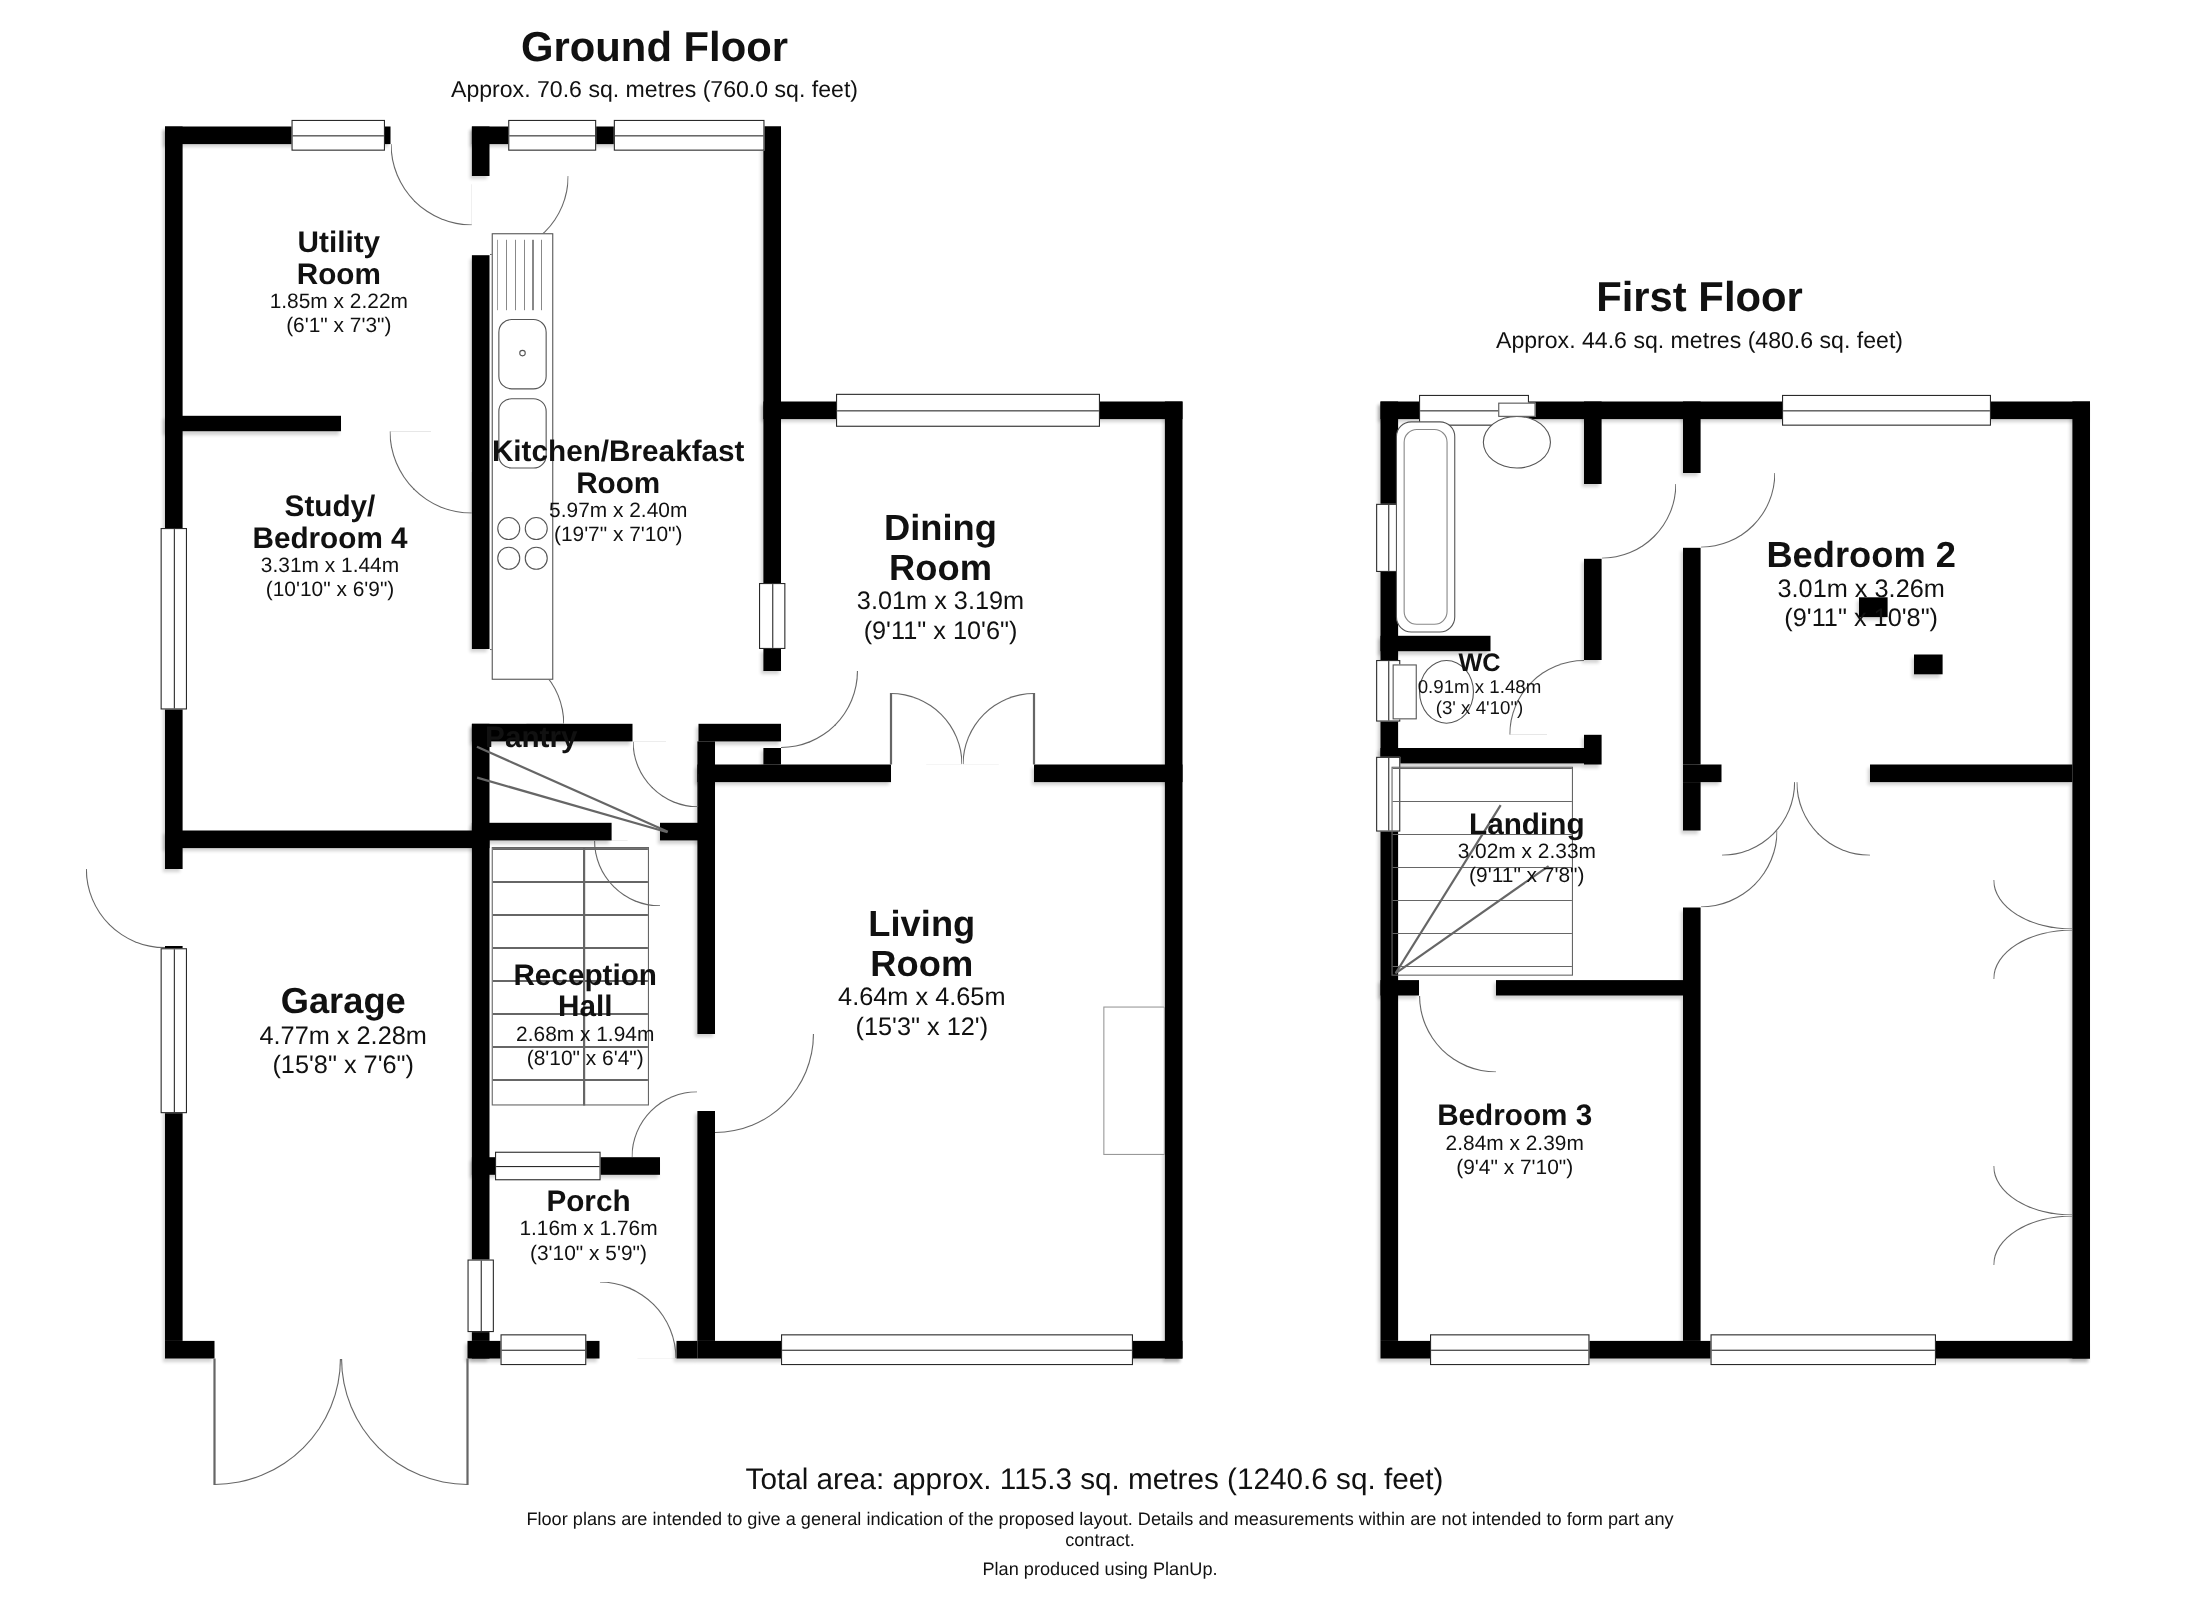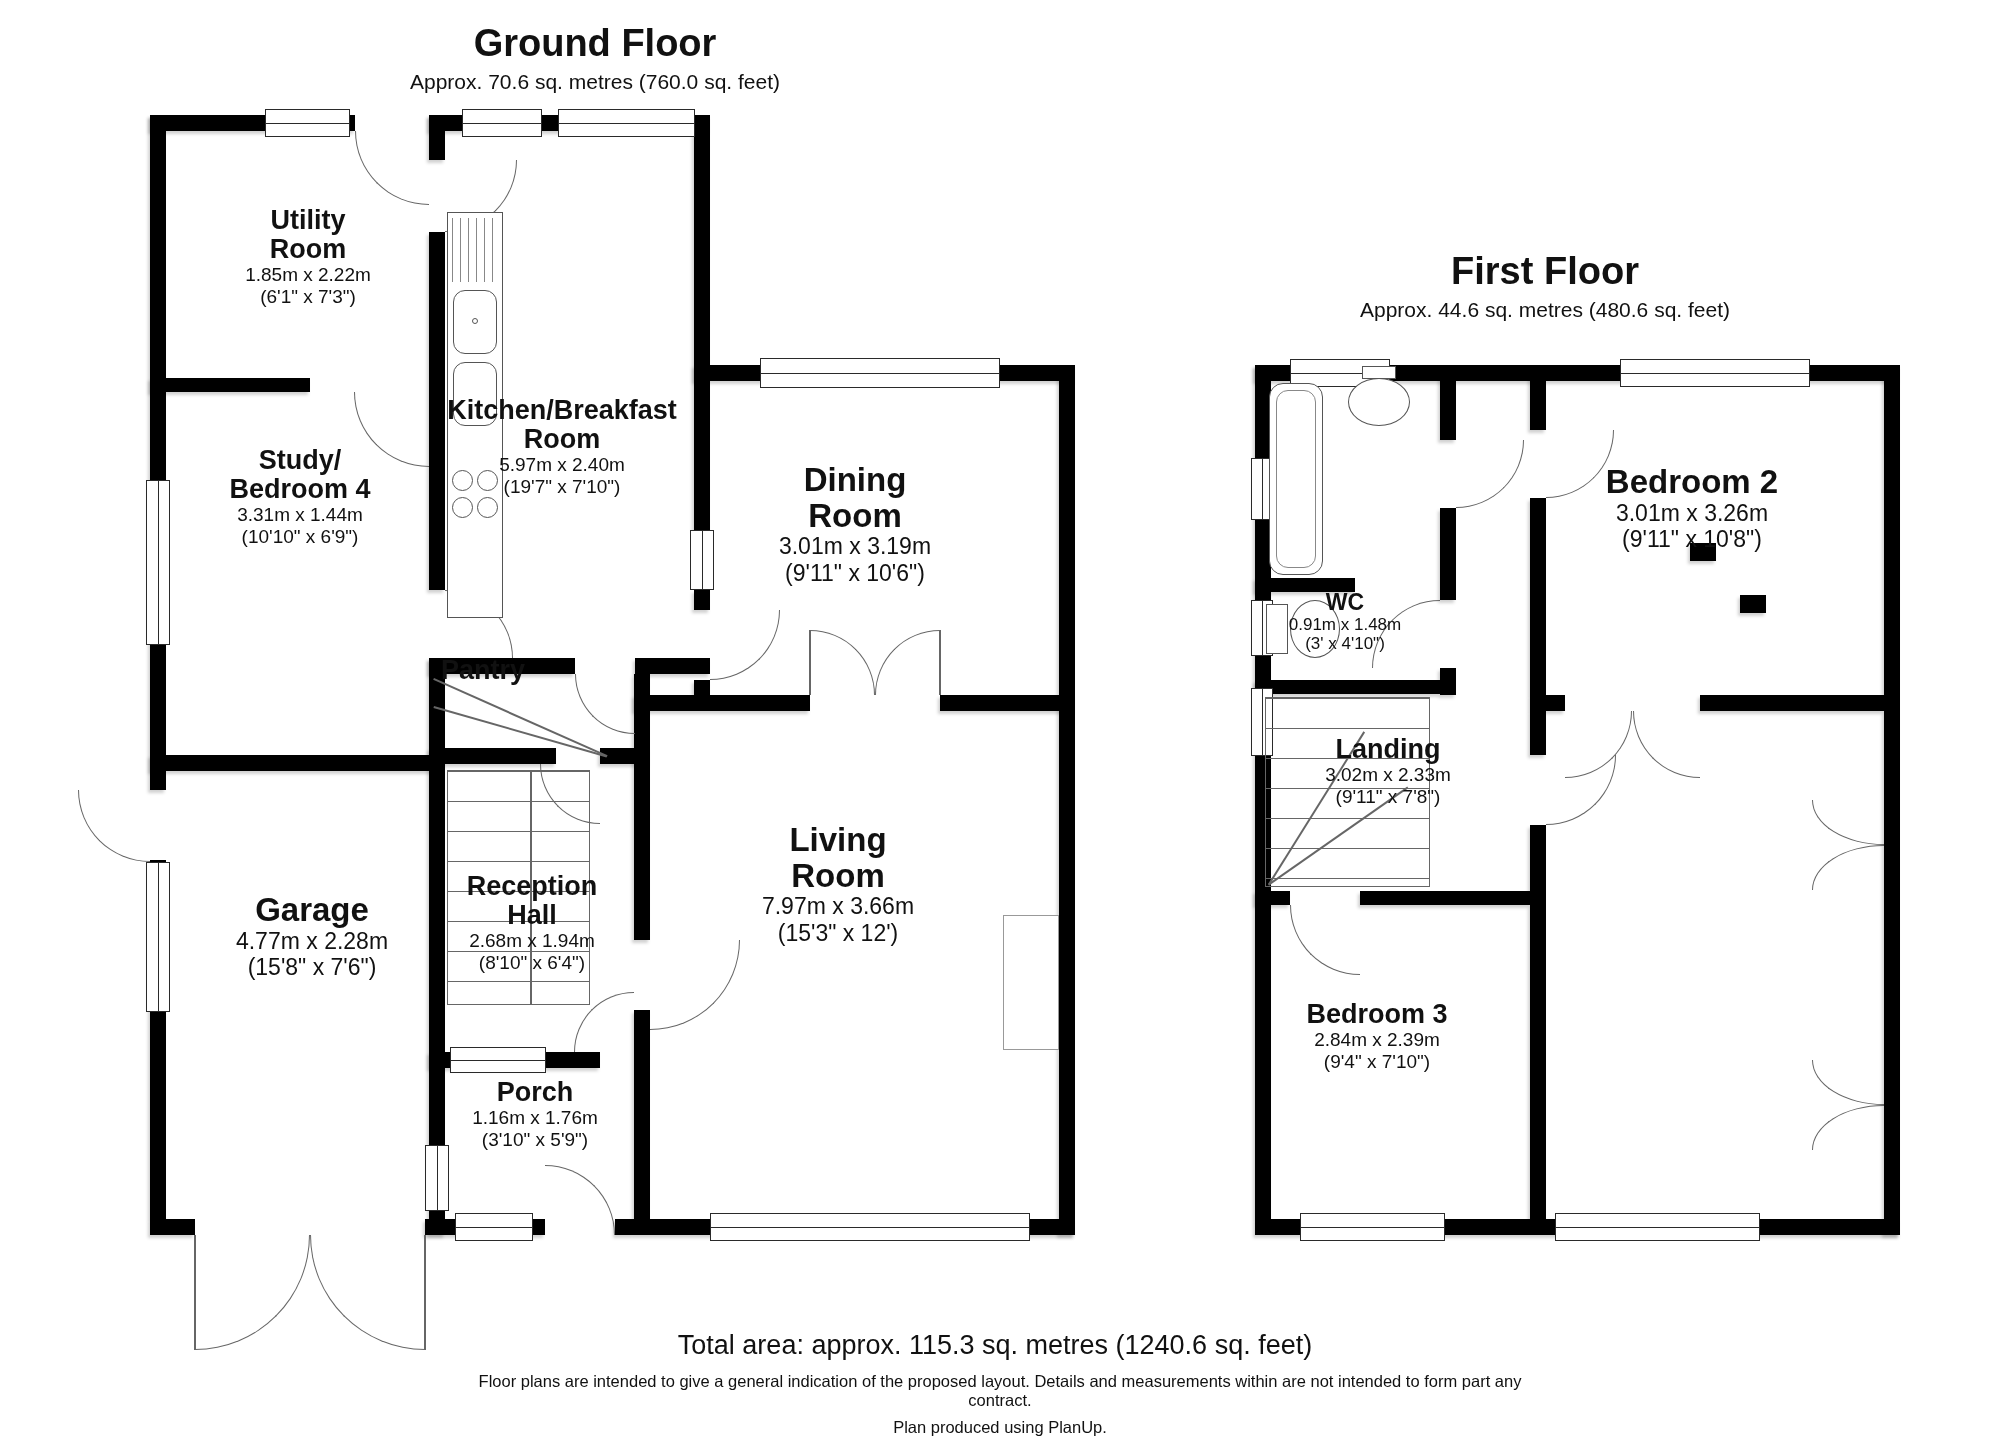--- a/index.html
+++ b/index.html
@@ -154,21 +154,21 @@
     <div class="dim">(8'10" x 6'4")</div>
   </div>
   <div class="label lg" style="left:312px;top:892px">
     <div class="name">Garage</div>
     <div class="dim">4.77m x 2.28m</div>
     <div class="dim">(15'8" x 7'6")</div>
   </div>
   <div class="label lg" style="left:838px;top:822px">
     <div class="name">Living
 Room</div>
-    <div class="dim">7.97m x 3.66m</div>
+    <div class="dim">4.64m x 4.65m</div>
     <div class="dim">(15'3" x 12')</div>
   </div>
   <div class="label md" style="left:535px;top:1078px">
     <div class="name">Porch</div>
     <div class="dim">1.16m x 1.76m</div>
     <div class="dim">(3'10" x 5'9")</div>
   </div>
 
   <div class="wall" style="left:1255px;top:365px;width:645px;height:16px"></div>
   <div class="wall" style="left:1255px;top:365px;width:16px;height:854px"></div>
@@ -219,21 +219,21 @@
   <div class="fix" style="left:1348px;top:378px;width:62px;height:48px;border-radius:50%"></div>
   <div class="fix" style="left:1362px;top:366px;width:34px;height:13px"></div>
   <div class="fix" style="left:1266px;top:604px;width:22px;height:50px"></div>
   <div class="fix" style="left:1290px;top:600px;width:50px;height:58px;border-radius:50%"></div>
 
   <div class="label sm" style="left:1345px;top:590px">
     <div class="name">WC</div>
     <div class="dim">0.91m x 1.48m</div>
     <div class="dim">(3' x 4'10")</div>
   </div>
-  <div class="label lg" style="left:1692px;top:464px">
+  <div class="label lg" style="left:1692px;top:486px">
     <div class="name">Bedroom 2</div>
     <div class="dim">3.01m x 3.26m</div>
     <div class="dim">(9'11" x 10'8")</div>
   </div>
   <div class="label md" style="left:1388px;top:735px">
     <div class="name">Landing</div>
     <div class="dim">3.02m x 2.33m</div>
     <div class="dim">(9'11" x 7'8")</div>
   </div>
   <div class="label md" style="left:1377px;top:1000px">

